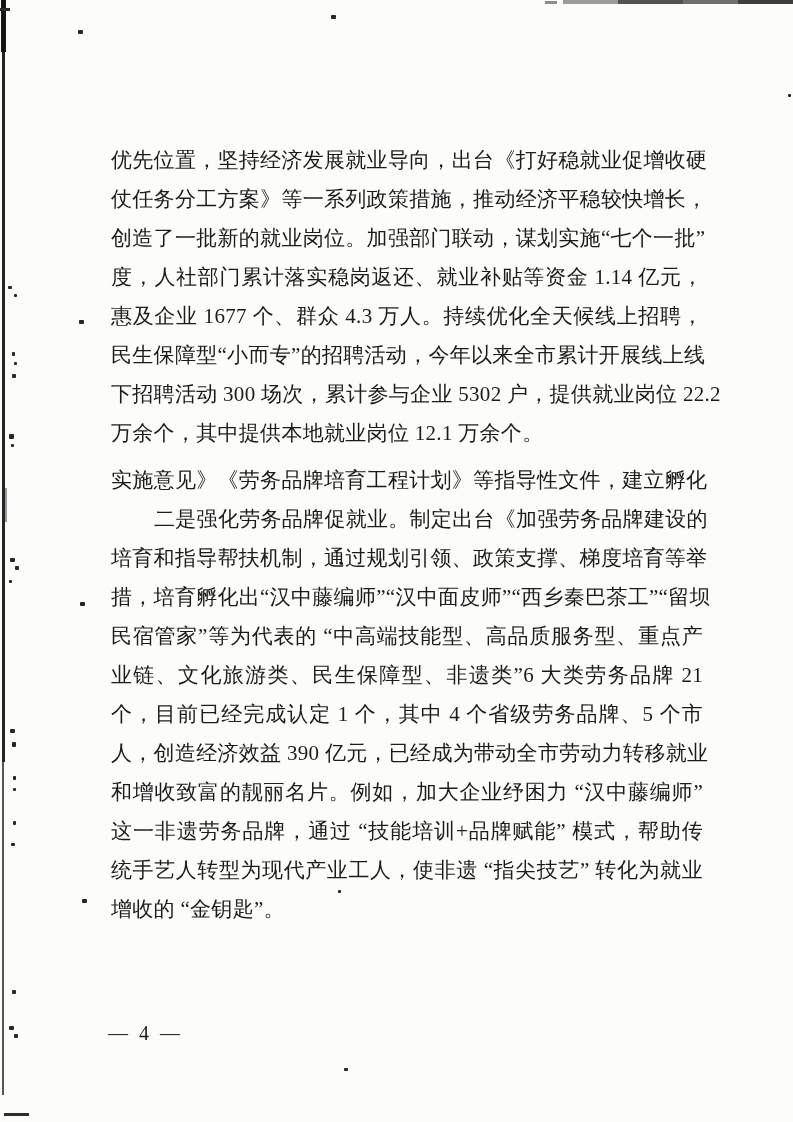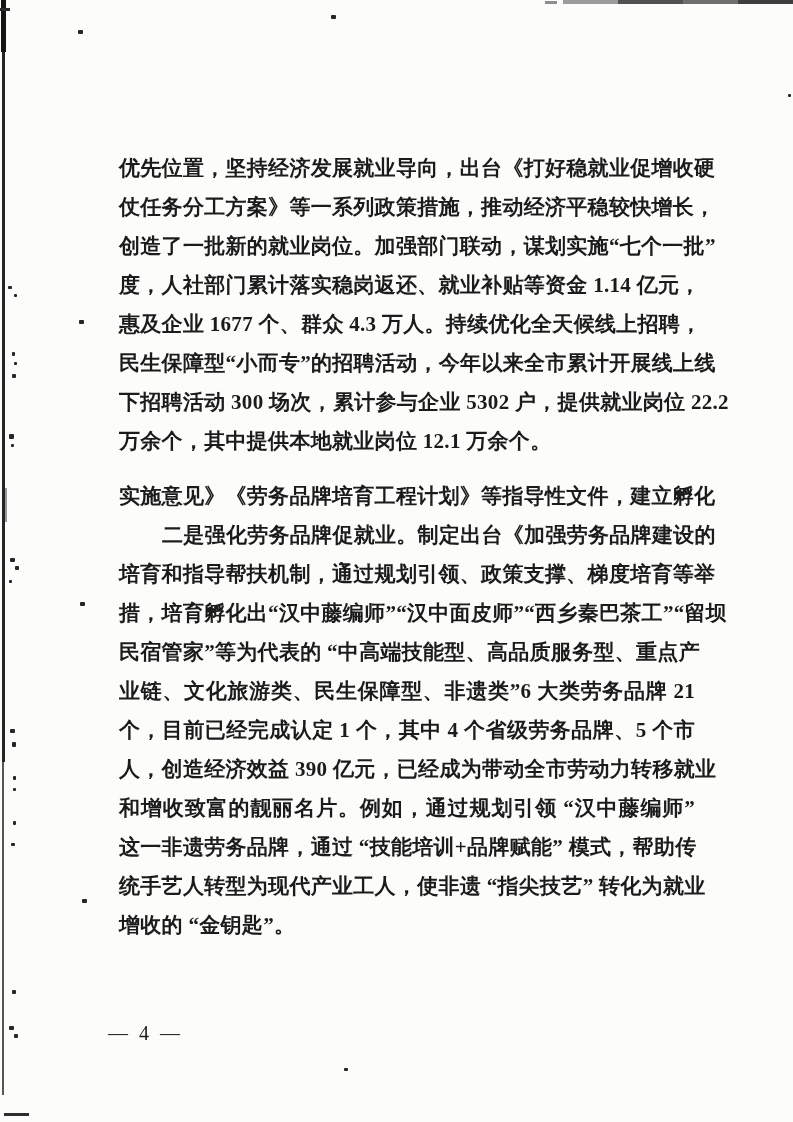--- a/index.html
+++ b/index.html
@@ -17,21 +17,21 @@
     font-family: "Liberation Serif", "DejaVu Serif", serif;
     color: #1b1b1b;
   }
   
   .text-block {
     position: absolute;
     left: 103px;
     top: 133px;
     width: 608px;
   }
-  .paragraph { margin: 16px; padding: 0; font-weight: bold; }
+  .paragraph { margin: 8px; padding: 0; }
   .line {
     height: 39px;
     line-height: 39px;
     font-size: 21px;
     white-space: nowrap;
     text-align: justify;
     text-align-last: justify;
     letter-spacing: 0.3px;
   }
   .line.para-end { text-align-last: left; }
@@ -123,21 +123,21 @@
       </div>
       <div class="paragraph">
         <div class="line">实施意见》《劳务品牌培育工程计划》等指导性文件，建立孵化</div>
         <div class="line indent">二是强化劳务品牌促就业。制定出台《加强劳务品牌建设的</div>
         <div class="line">培育和指导帮扶机制，通过规划引领、政策支撑、梯度培育等举</div>
         <div class="line">措，培育孵化出“汉中藤编师”“汉中面皮师”“西乡秦巴茶工”“留坝</div>
         <div class="line">民宿管家”等为代表的 “中高端技能型、高品质服务型、重点产</div>
         <div class="line">业链、文化旅游类、民生保障型、非遗类”6 大类劳务品牌 21</div>
         <div class="line">个，目前已经完成认定 1 个，其中 4 个省级劳务品牌、5 个市</div>
         <div class="line">人，创造经济效益 390 亿元，已经成为带动全市劳动力转移就业</div>
-        <div class="line">和增收致富的靓丽名片。例如，通过规划引领 “汉中藤编师”</div>
+        <div class="line">和增收致富的靓丽名片。例如，加大企业纾困力 “汉中藤编师”</div>
         <div class="line">这一非遗劳务品牌，通过 “技能培训+品牌赋能” 模式，帮助传</div>
         <div class="line">统手艺人转型为现代产业工人，使非遗 “指尖技艺” 转化为就业</div>
         <div class="line para-end">增收的 “金钥匙”。</div>
       </div>
     </div>
 
   <div class="page-number">— 4 —</div>
 
 </div>
 

